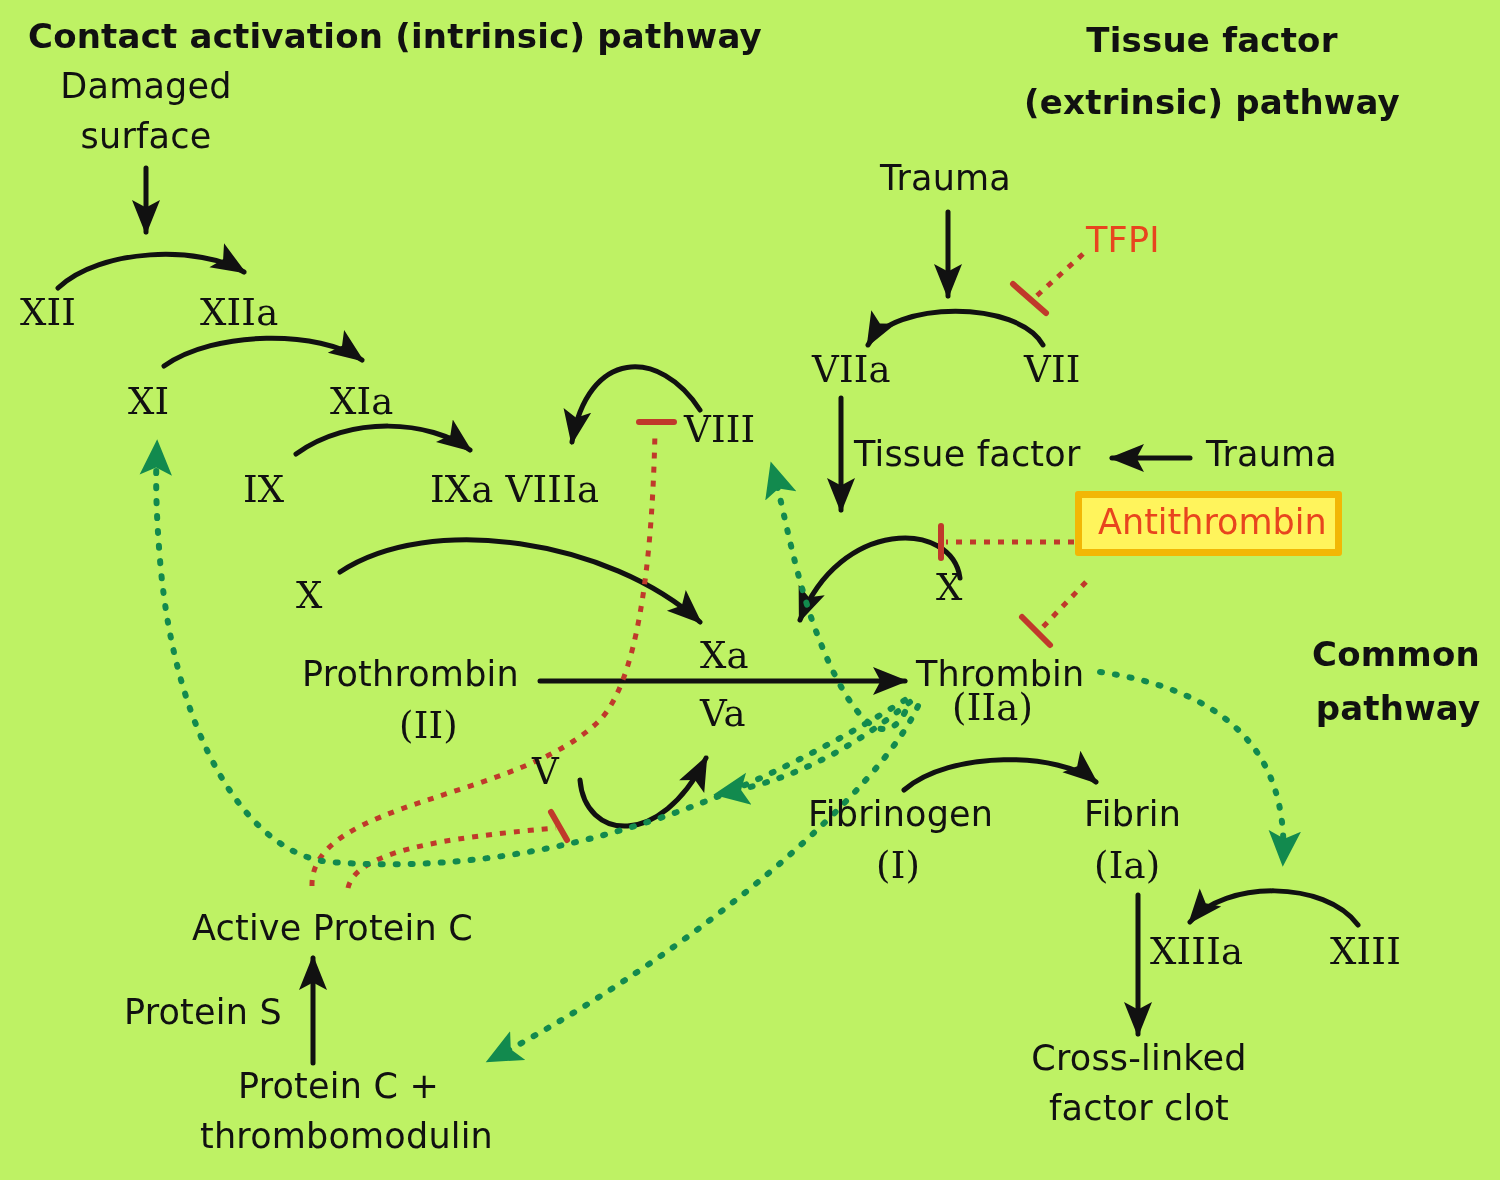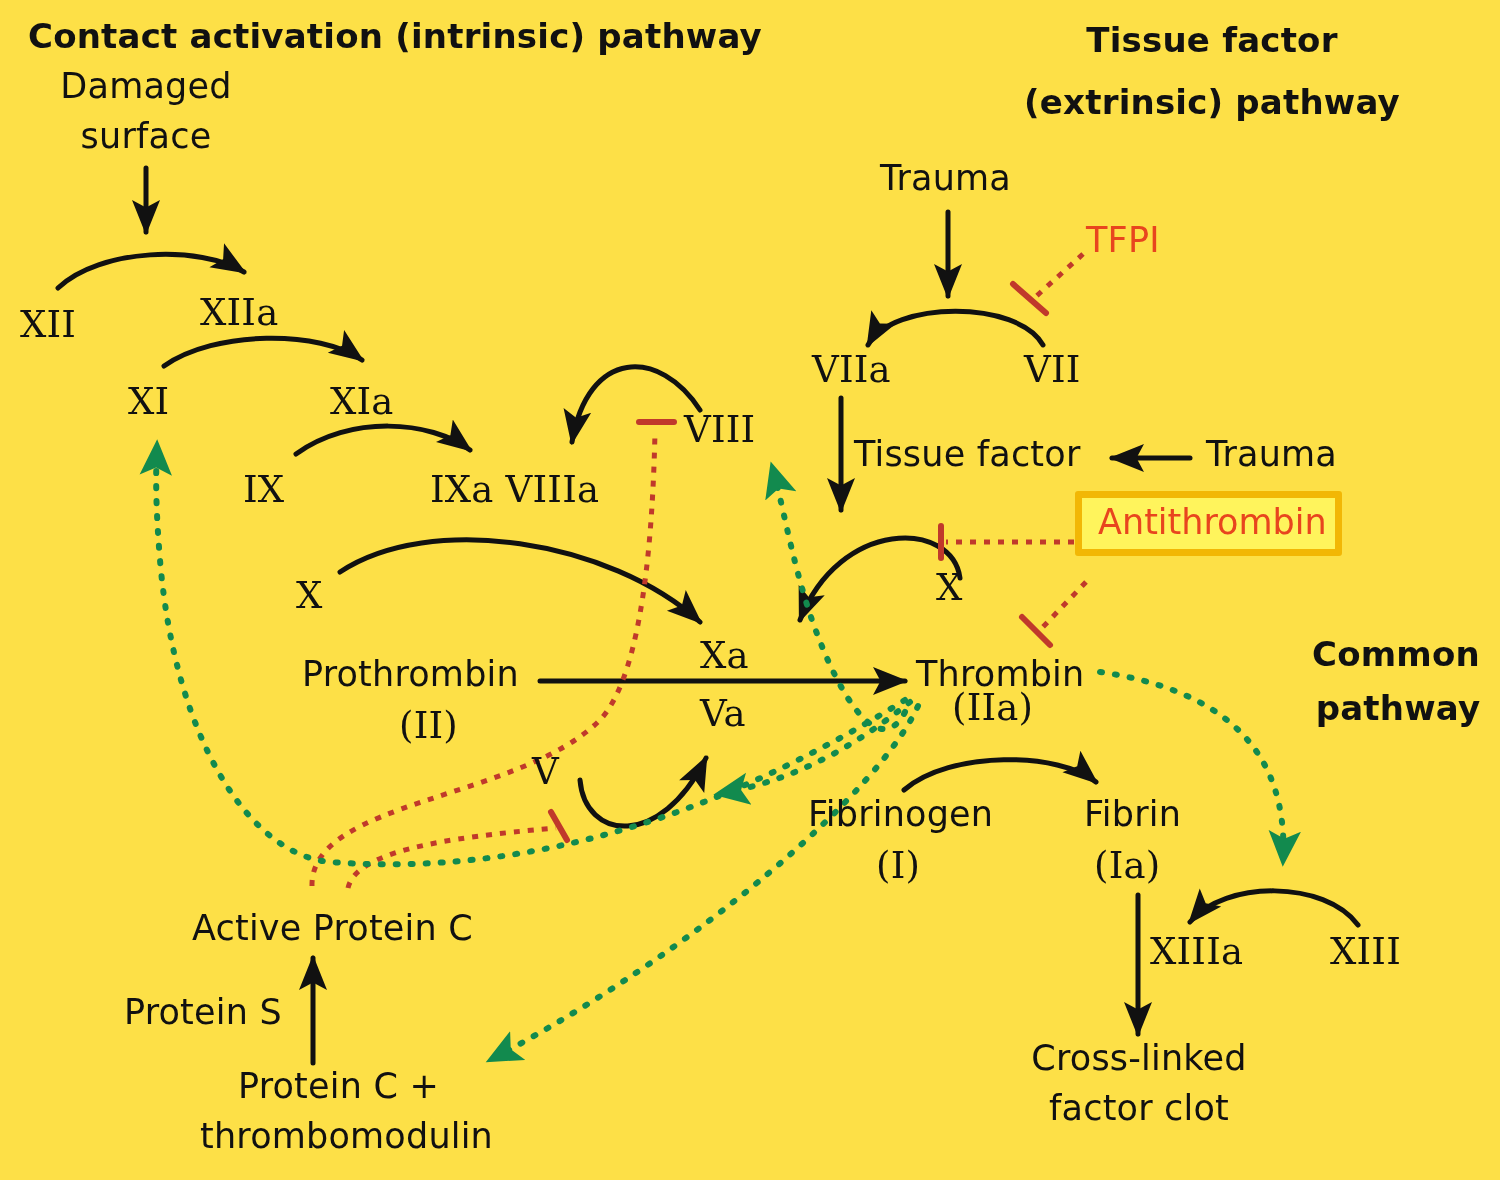--- a/index.html
+++ b/index.html
@@ -1,21 +1,21 @@
 <!DOCTYPE html>
 <html><head>
 <meta charset="utf-8">
 <title>Coagulation Cascade</title>
 <style>
   html,body{margin:0;padding:0;background:#ffffff;}
   body{
     width:1500px;height:1180px;overflow:hidden;
     font-family:"DejaVu Sans", sans-serif;
   }
-  #stage{position:relative;width:1500px;height:1180px;background:#fde047;}
+  #stage{position:relative;width:1500px;height:1180px;background:#bef264;}
   svg.layer{position:absolute;left:0;top:0;width:1500px;height:1180px;}
   .lbl{
     position:absolute;
     font-family:"DejaVu Sans", sans-serif;
     color:#111111;
     white-space:pre;
     line-height:1.08;
     letter-spacing:0.2px;
   }
   .hdr{font-weight:bold;font-size:34px;}
@@ -132,21 +132,21 @@
 
   <div class="lbl hdr hdr-c" style="left:1022px;top:22px;width:380px;">Tissue factor</div>
   <div class="lbl hdr hdr-c" style="left:1000px;top:84px;width:424px;">(extrinsic) pathway</div>
 
   <div class="lbl hdr hdr-c" style="left:1306px;top:636px;width:180px;">Common</div>
   <div class="lbl hdr hdr-c" style="left:1300px;top:690px;width:196px;">pathway</div>
 
   <div class="lbl node hdr-c" style="left:56px;top:68px;width:180px;">Damaged</div>
   <div class="lbl node hdr-c" style="left:56px;top:118px;width:180px;">surface</div>
 
-  <div class="lbl roman" style="left:20px;top:305px;text-align:right;">XII</div>
+  <div class="lbl roman" style="left:20px;top:293px;text-align:right;">XII</div>
   <div class="lbl roman" style="left:200px;top:293px;">XIIa</div>
 
   <div class="lbl roman" style="left:128px;top:382px;">XI</div>
   <div class="lbl roman" style="left:330px;top:382px;">XIa</div>
 
   <div class="lbl roman" style="left:243px;top:470px;">IX</div>
   <div class="lbl roman" style="left:430px;top:470px;">IXa VIIIa</div>
 
   <div class="lbl roman" style="left:684px;top:410px;">VIII</div>
 

